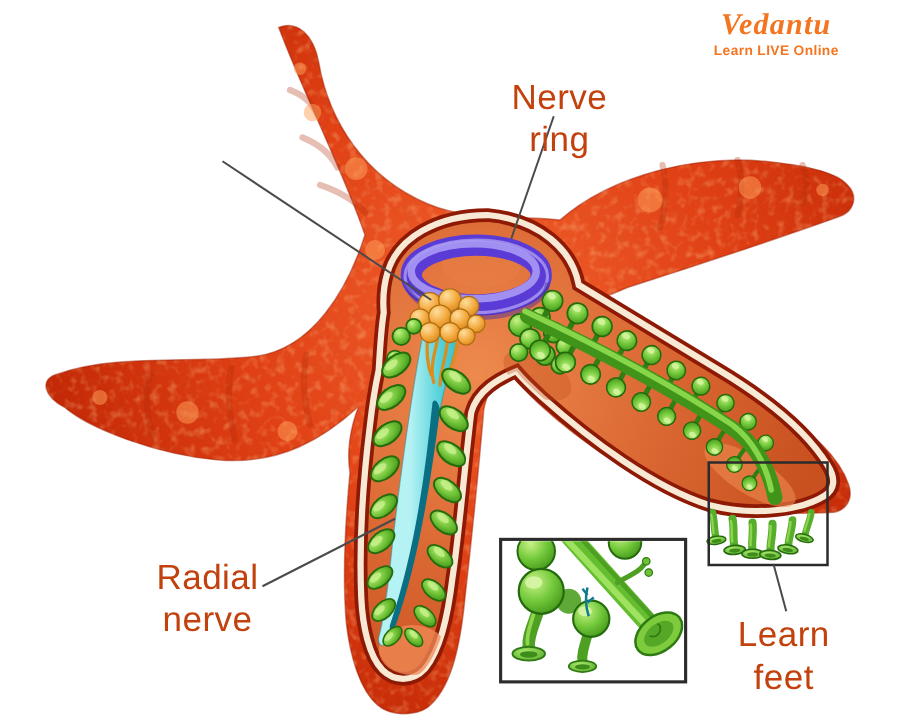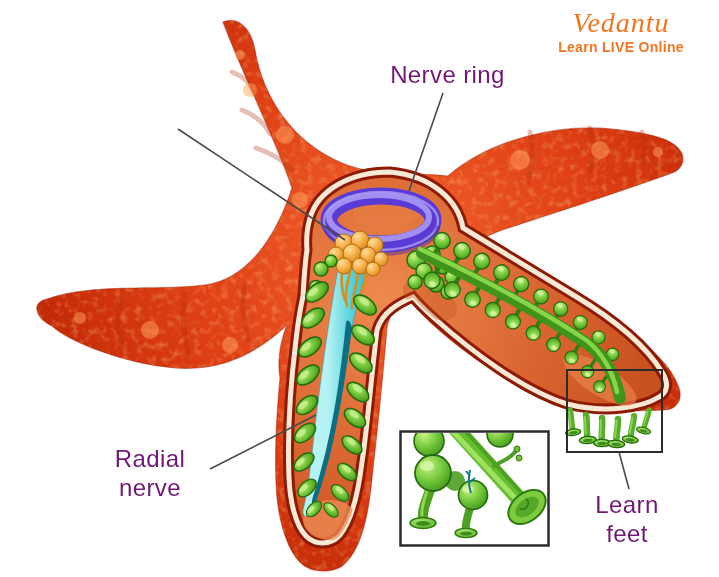--- a/index.html
+++ b/index.html
@@ -3,37 +3,37 @@
 <meta charset="utf-8">
 <style>
   html,body{margin:0;padding:0;}
   body{
     width:719px;height:577px;position:relative;background:#ffffff;
     font-family:"Liberation Sans", sans-serif;overflow:hidden;
   }
   #stage{position:absolute;left:0;top:0;width:719px;height:577px;}
   svg{position:absolute;left:0;top:0;}
   .lbl{
-    position:absolute;color:#701a75;font-size:24px;font-weight:500;
+    position:absolute;color:#c2410c;font-size:28px;font-weight:500;
     letter-spacing:0.4px;line-height:1.2;text-align:center;white-space:normal;
   }
   #label-ganglion{left:89px;top:99px;width:120px;}
   #label-nerve-ring{left:385px;top:61px;width:125px;}
-  #label-radial-nerve{left:90px;top:445px;width:120px;text-align:center;}
+  #label-radial-nerve{left:106px;top:445px;width:120px;text-align:center;}
   #label-tube-feet{left:587px;top:491px;width:80px;}
   #logo{
     position:absolute;left:538px;top:8px;width:166px;text-align:center;
     color:#F47520;
   }
   #logo .brand{
-    font-family:"Liberation Serif", serif;font-style:italic;font-weight:normal;
-    font-size:28px;letter-spacing:1px;line-height:1.05;
+    font-family:"Liberation Serif", serif;font-style:italic;font-weight:bold;
+    font-size:24px;letter-spacing:1px;line-height:1.05;
   }
   #logo .tagline{
-    font-size:14px;font-weight:bold;letter-spacing:0.3px;margin-top:2px;
+    font-size:11px;font-weight:bold;letter-spacing:0.3px;margin-top:2px;
   }
 </style>
 </head>
 <body>
 
 <div id="stage">
 
 <svg width="719" height="577" viewBox="0 0 719 577">
   <defs>
     <radialGradient id="bodyG" gradientUnits="userSpaceOnUse" cx="390" cy="250" r="430">

